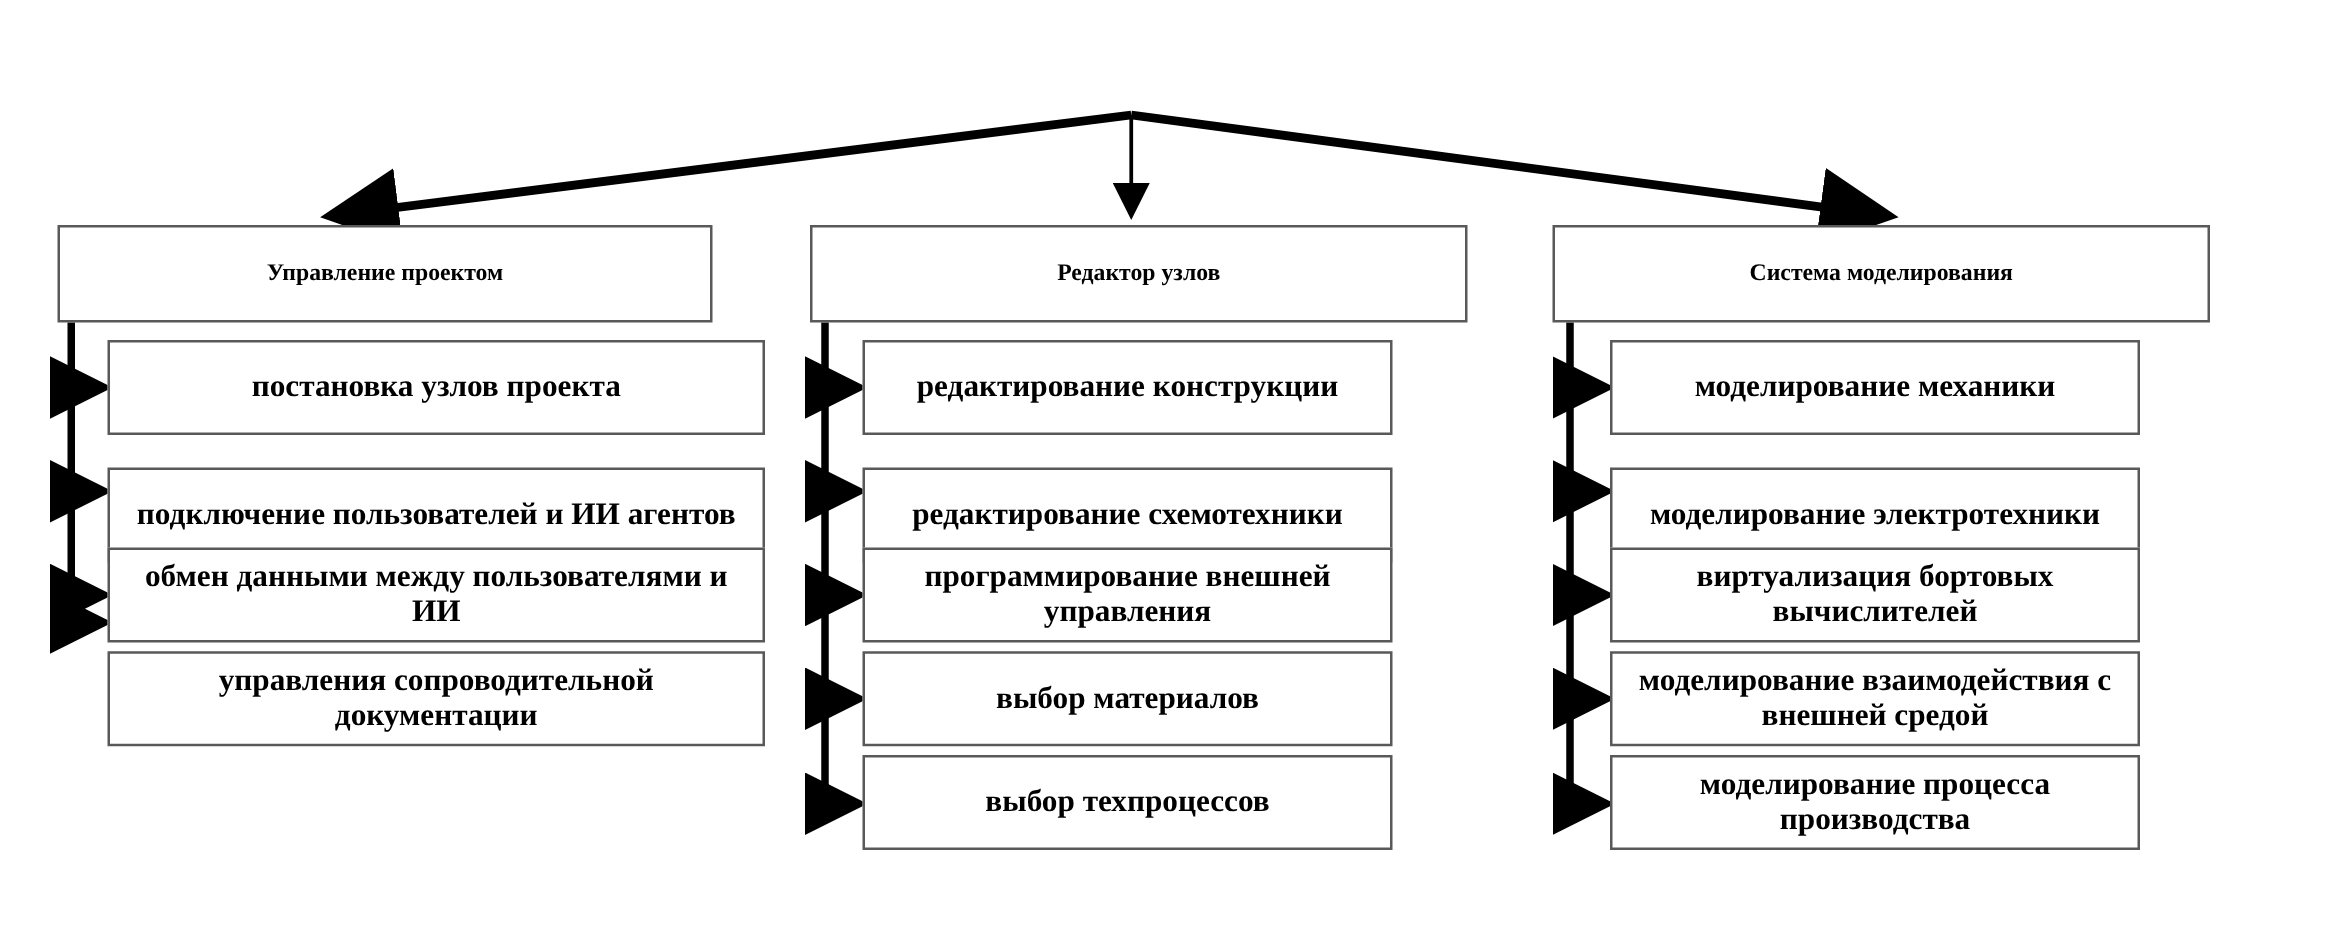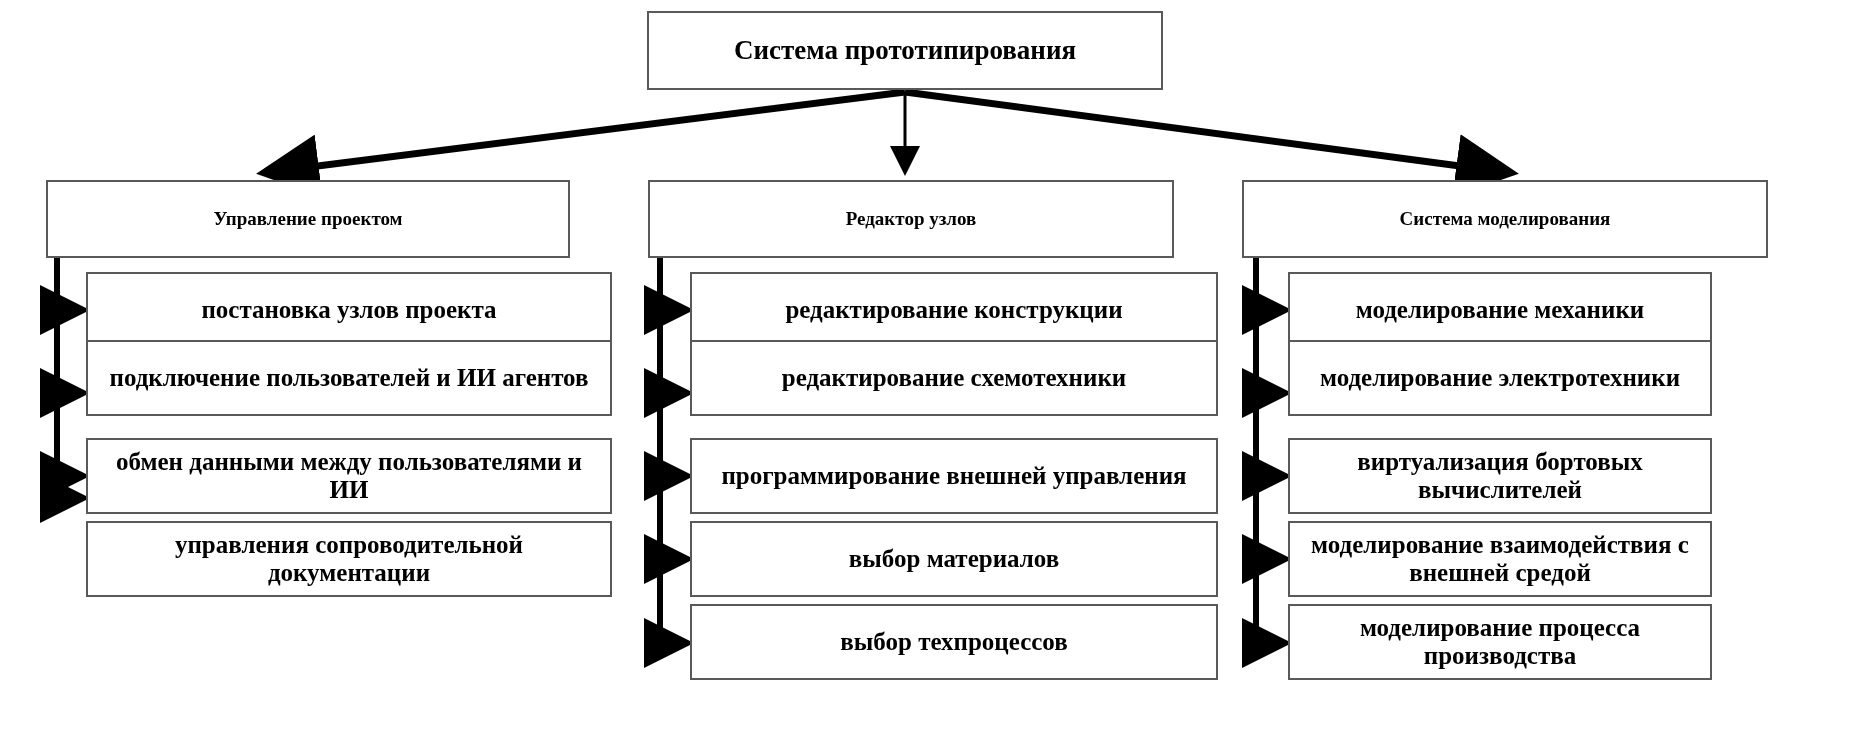--- a/index.html
+++ b/index.html
@@ -42,25 +42,25 @@
   }
   .group-left   { left: 46px;   top: 180px; width: 524px; }
   .group-middle { left: 648px;  top: 180px; width: 526px; }
   .group-right  { left: 1242px; top: 180px; width: 526px; }
 
   .leaf-node {
     font-size: 25px;
     height: 76px;
   }
   .col-left .leaf-node   { left: 86px;   width: 526px; }
-  .col-middle .leaf-node { left: 690px;  width: 528px; }
+  .col-middle .leaf-node { left: 690px;  width: 424px; }
   .col-right .leaf-node  { left: 1288px; width: 424px; }
 
   .r1 { top: 272px; }
-  .r2 { top: 340px; }
+  .r2 { top: 374px; }
   .r3 { top: 438px; }
   .r4 { top: 521px; }
   .r5 { top: 604px; }
 
   svg.wires {
     position: absolute;
     left: 0;
     top: 0;
     width: 1876px;
     height: 744px;
@@ -113,23 +113,20 @@
     <line class="wire-line stub" x1="660" y1="643" x2="684" y2="643" marker-end="url(#arrow-small)"></line>
 
     <line class="wire-line trunk" x1="1256" y1="256" x2="1256" y2="645"></line>
     <line class="wire-line stub" x1="1256" y1="310" x2="1282" y2="310" marker-end="url(#arrow-small)"></line>
     <line class="wire-line stub" x1="1256" y1="393" x2="1282" y2="393" marker-end="url(#arrow-small)"></line>
     <line class="wire-line stub" x1="1256" y1="476" x2="1282" y2="476" marker-end="url(#arrow-small)"></line>
     <line class="wire-line stub" x1="1256" y1="559" x2="1282" y2="559" marker-end="url(#arrow-small)"></line>
     <line class="wire-line stub" x1="1256" y1="643" x2="1282" y2="643" marker-end="url(#arrow-small)"></line>
   </svg>
 
-  <div class="node root-node">
-    <span>Система прототипирования</span>
-  </div>
 
   <div class="col-left">
     <div class="node group-node group-left">
       <span>Управление проектом</span>
     </div>
     <div class="node leaf-node r1">
       <span>постановка узлов проекта</span>
     </div>
     <div class="node leaf-node r2">
       <span>подключение пользователей и ИИ агентов</span>

